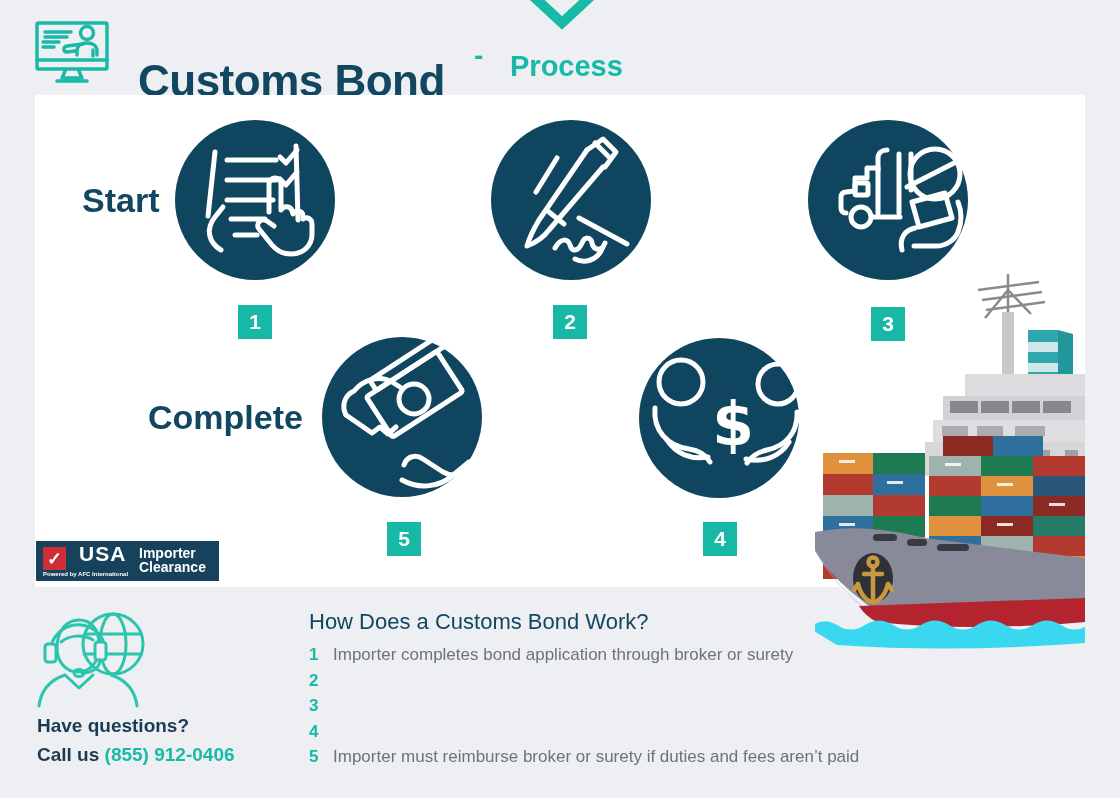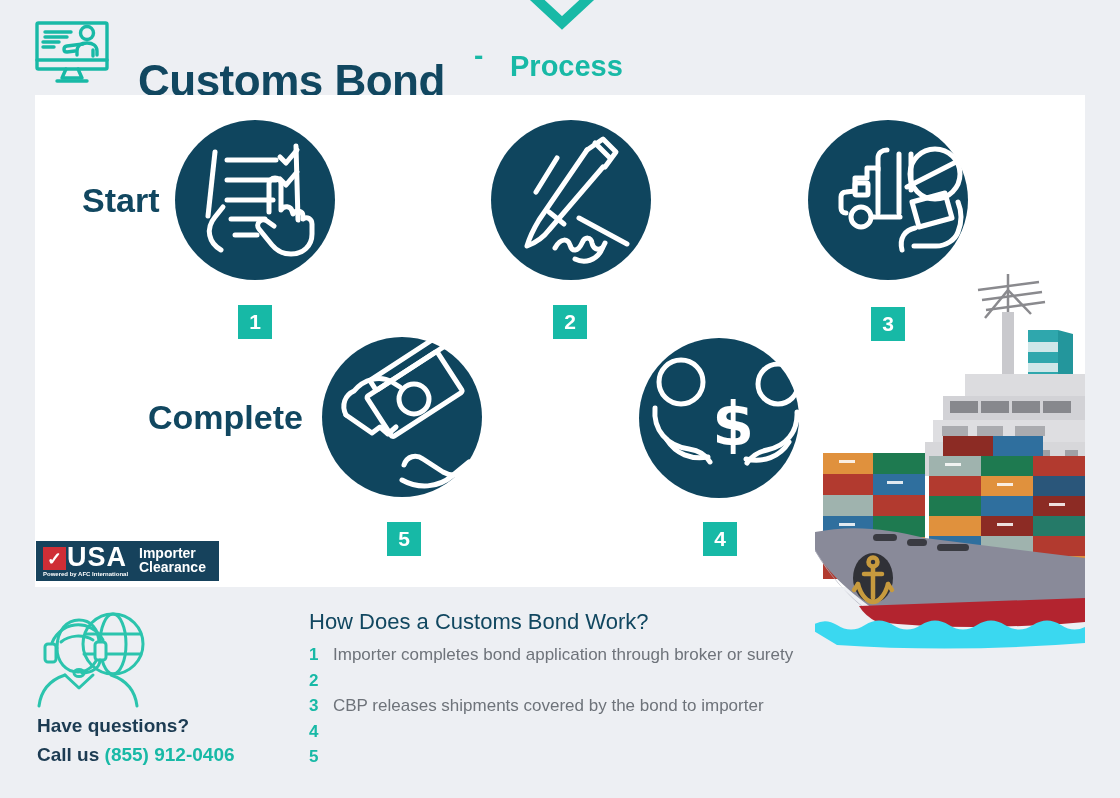--- a/index.html
+++ b/index.html
@@ -10,21 +10,21 @@
   .hdr-dash{left:474px;top:40px;font-size:28px;font-weight:700;color:#18b9a6;}
   .hdr-sub{left:510px;top:38px;font-size:29px;font-weight:700;color:#18b9a6;margin-top:12px;}
   
   .card{left:35px;top:95px;width:1050px;height:492px;background:#ffffff;z-index:1;}
   .step-circle{width:160px;height:160px;border-radius:50%;background:#0f455e;z-index:2;}
   .lbl{font-size:34px;font-weight:800;color:#114760;z-index:2;text-align:right;}
   .badge{width:34px;height:34px;background:#17b9a6;color:#fff;font-size:21px;font-weight:800;display:flex;align-items:center;justify-content:center;z-index:2;}
   
   .logo{left:36px;top:541px;width:183px;height:40px;background:#16425c;z-index:4;color:#fff;}
   .logo-check{position:absolute;left:7px;top:6px;width:23px;height:23px;background:#cf2e36;display:flex;align-items:center;justify-content:center;font-size:18px;font-weight:800;color:#fff;}
-  .logo-usa{position:absolute;left:31px;top:1px;font-size:27px;font-weight:800;letter-spacing:1px;}
+  .logo-usa{position:absolute;left:31px;top:1px;font-size:21px;font-weight:800;letter-spacing:1px;padding-left:12px;}
   .logo-col{position:absolute;left:103px;top:5px;font-size:14px;font-weight:700;line-height:14px;}
   .logo-pow{position:absolute;left:7px;top:30px;font-size:6px;font-weight:700;white-space:nowrap;}
   
   .have-q{left:37px;top:715px;font-size:19px;font-weight:700;color:#1c3b52;text-align:center;}
   .call-row{left:37px;top:744px;font-size:19px;font-weight:700;color:#1c3b52;}
   .phone{color:#18b9a6;margin-top:23px;}
   .hiw-title{left:309px;top:609px;font-size:22px;font-weight:400;color:#114760;}
   .hiw-list{left:309px;top:646px;width:760px;}
   .hiw-item{display:flex;gap:12px;margin-bottom:7.5px;font-size:17px;line-height:18px;}
   .hiw-num{color:#18b9a6;font-weight:700;min-width:12px;}
@@ -327,21 +327,21 @@
 <div class="abs hiw-list">
   <div class="hiw-item">
     <span class="hiw-num">1</span>
     <span class="hiw-txt">Importer completes bond application through broker or surety</span>
   </div>
   <div class="hiw-item">
     <span class="hiw-num">2</span>
   </div>
   <div class="hiw-item">
     <span class="hiw-num">3</span>
-    <span class="hiw-txt">CBP releases shipments covered by the bond to importer</span>
   </div>
   <div class="hiw-item">
     <span class="hiw-num">4</span>
   </div>
   <div class="hiw-item">
     <span class="hiw-num">5</span>
+    <span class="hiw-txt">Importer must reimburse broker or surety if duties and fees aren’t paid</span>
   </div>
 </div>
 
 </body></html>

